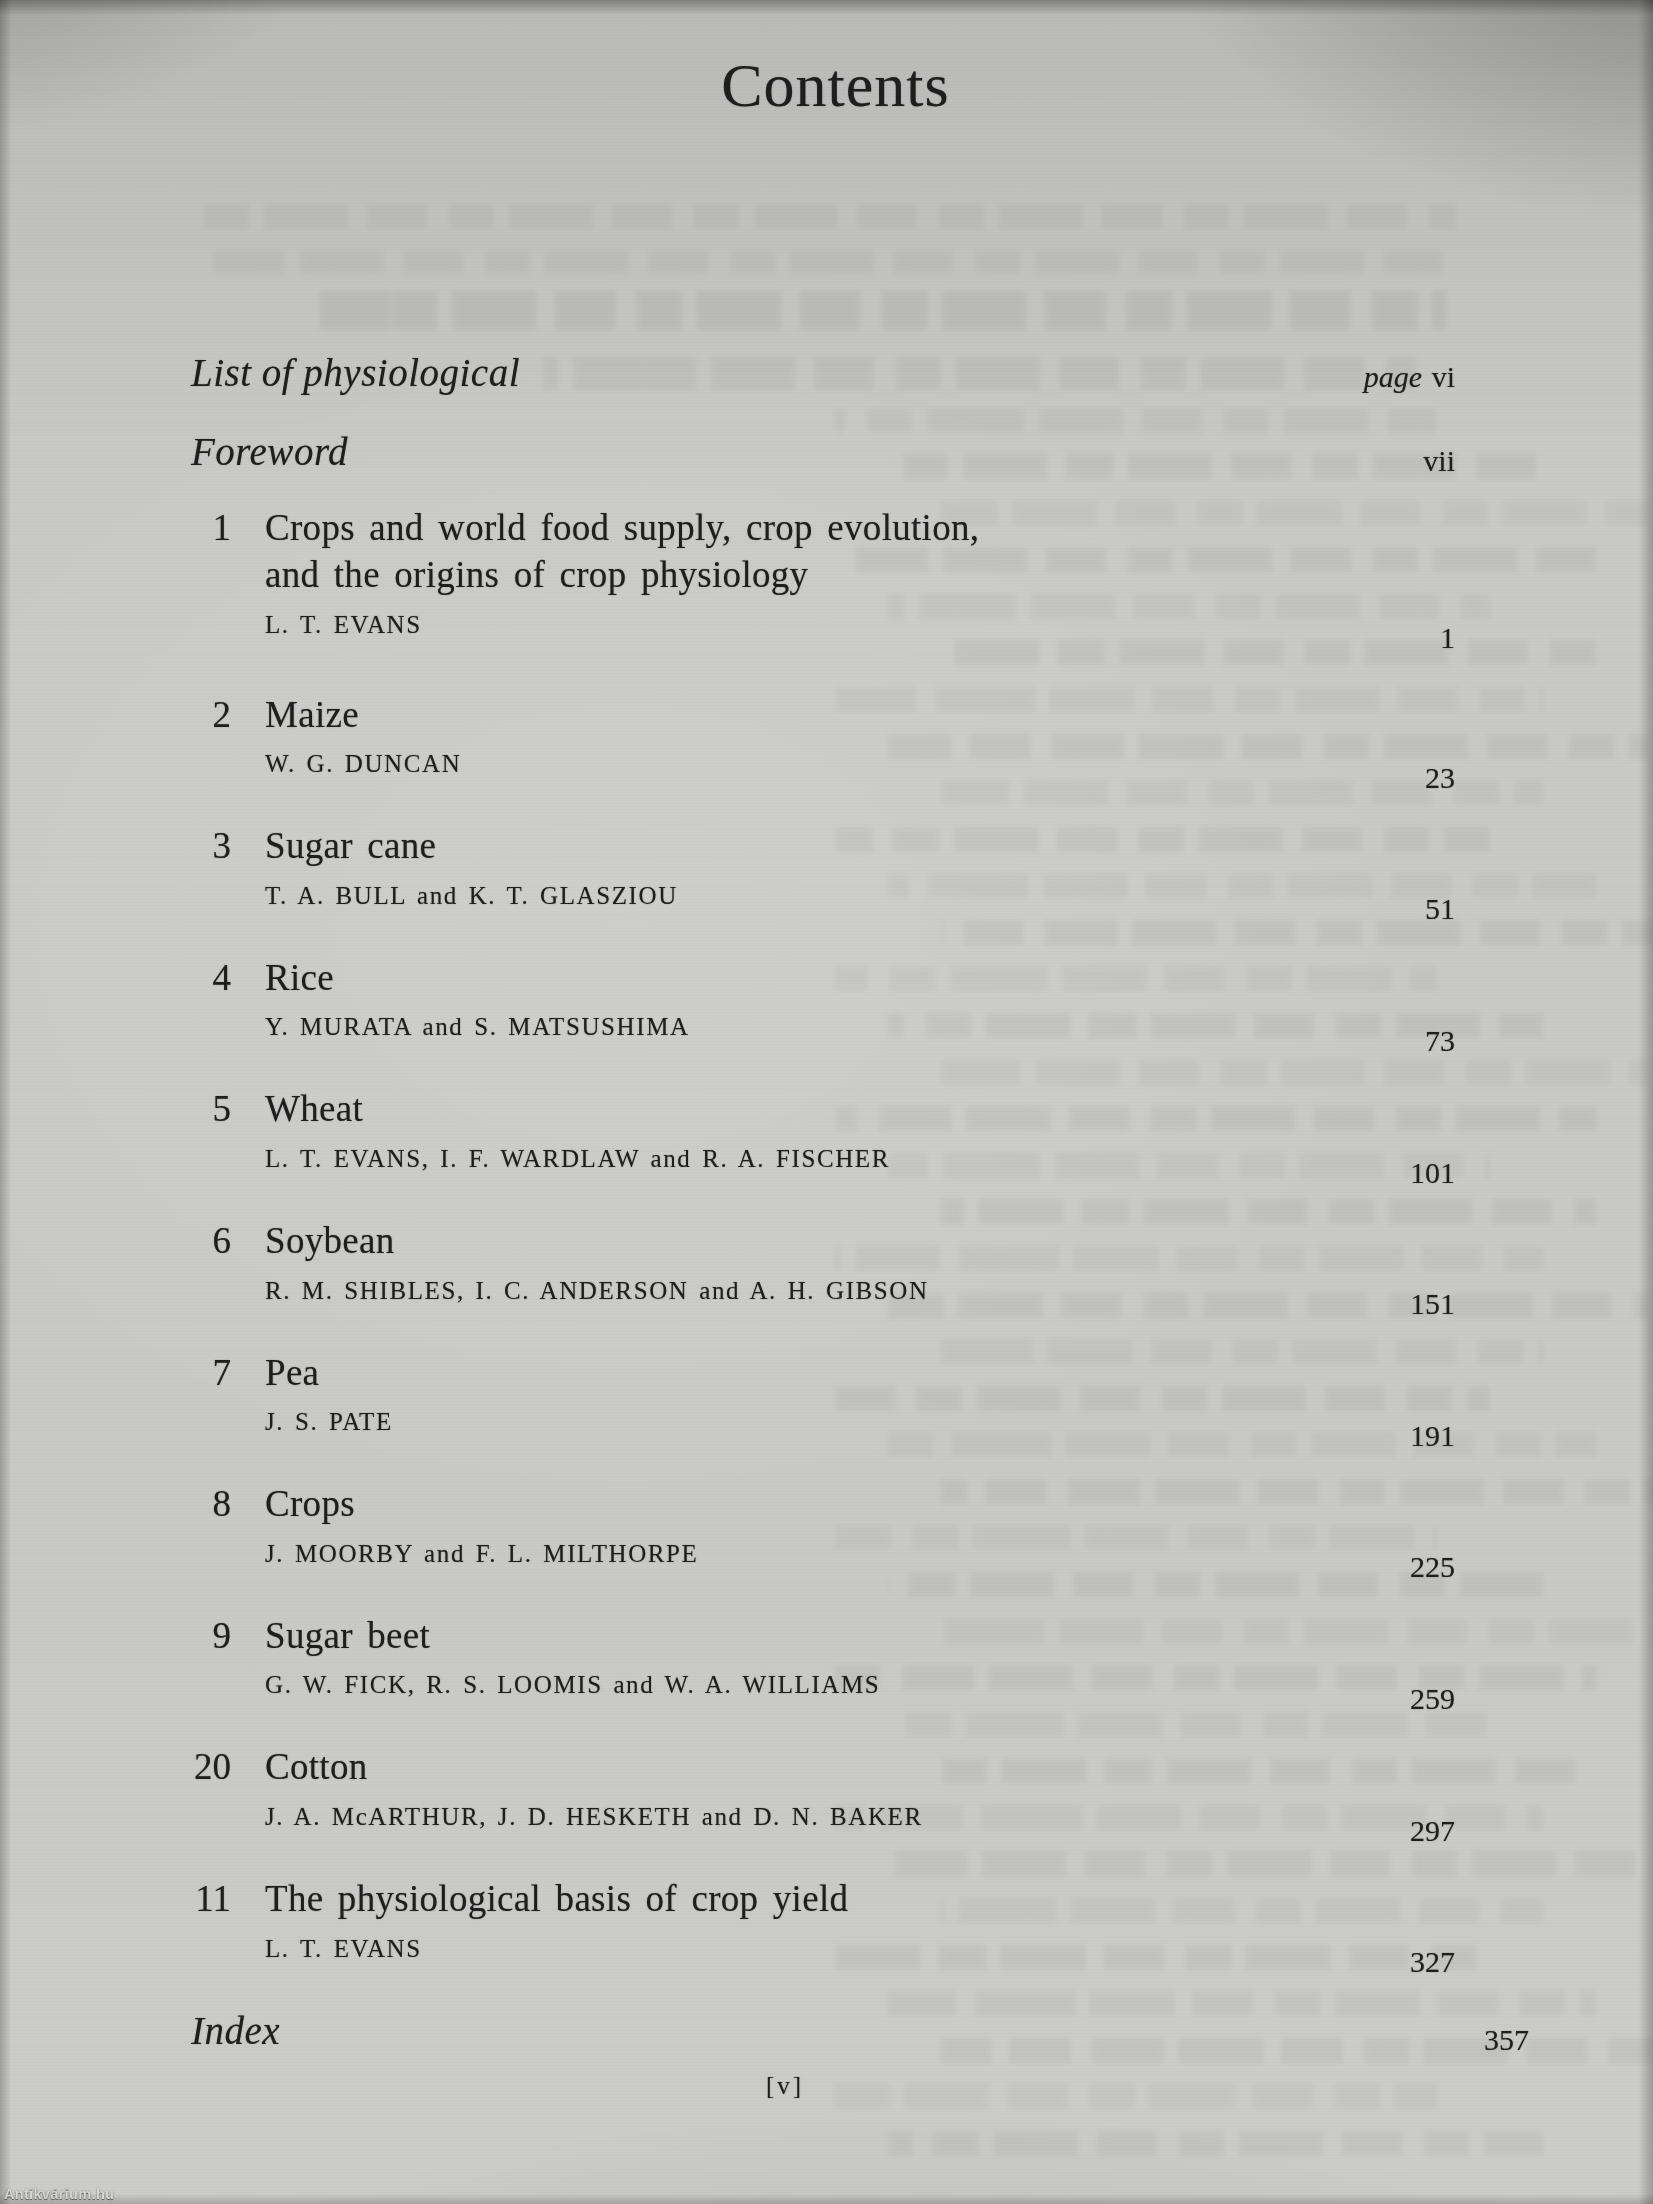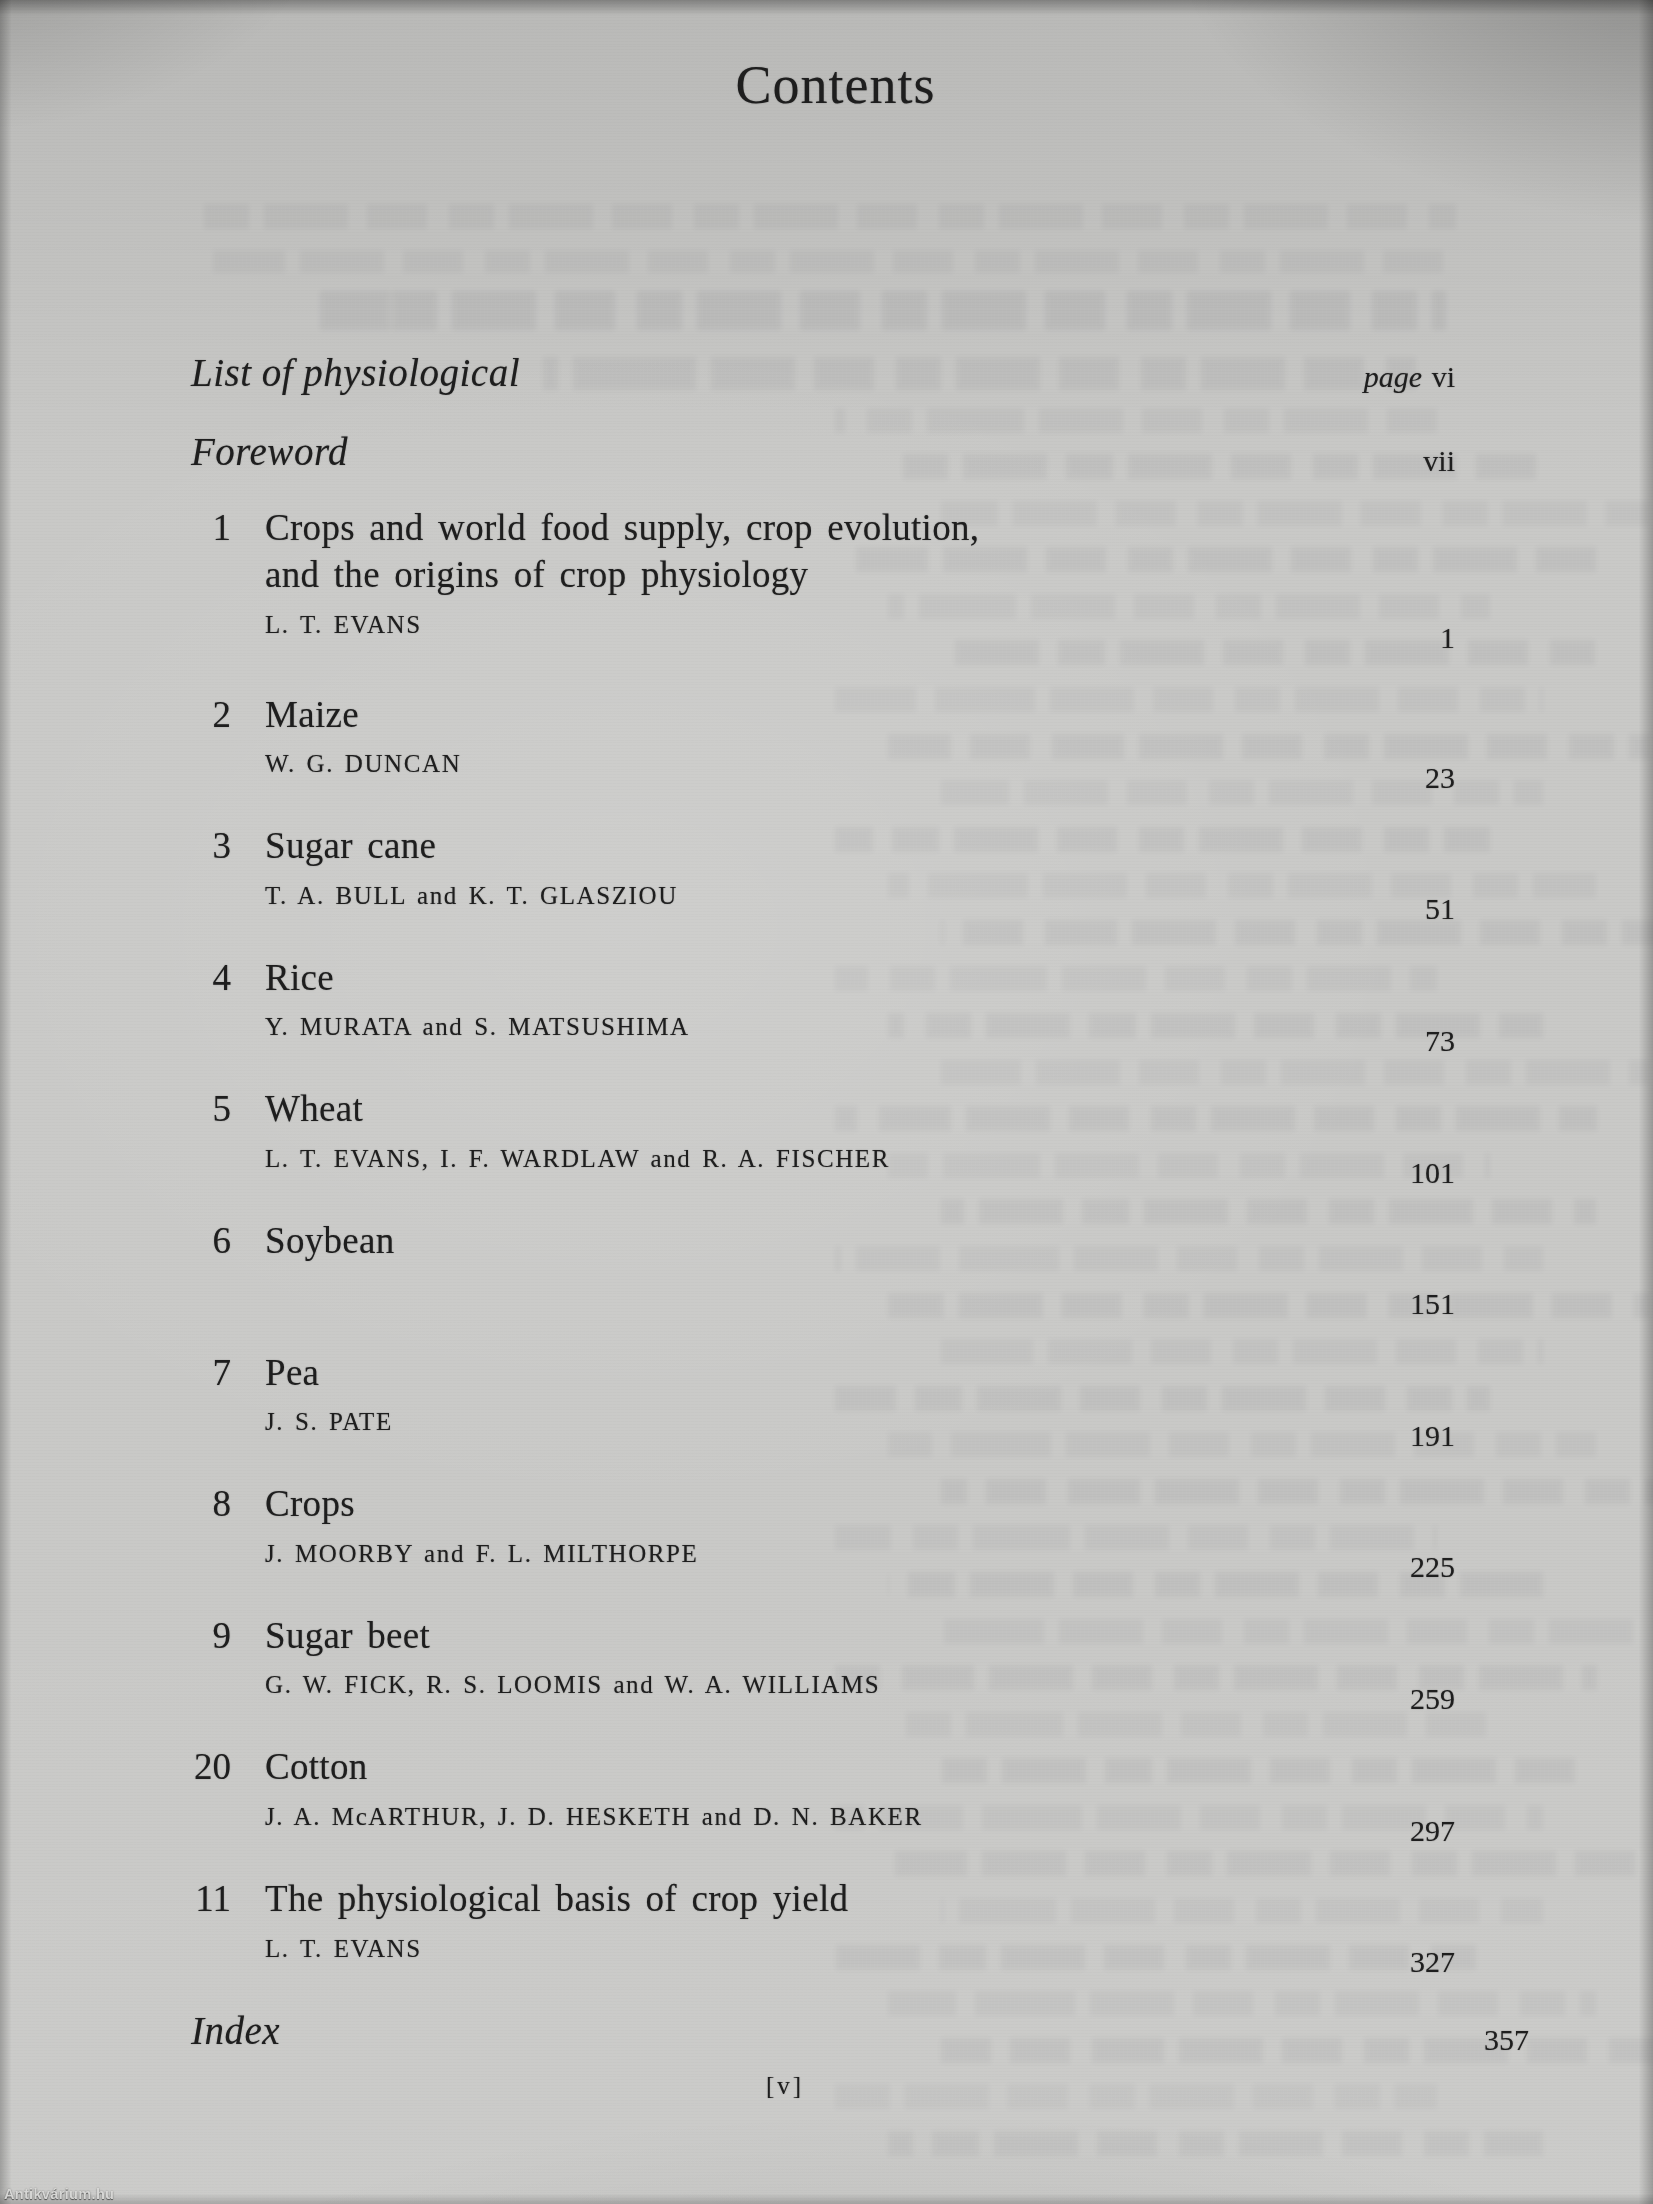--- a/index.html
+++ b/index.html
@@ -37,21 +37,21 @@
   .ghost .g{
     position:absolute;
     background:repeating-linear-gradient(90deg,#343440 0 45px,transparent 45px 60px,#343440 60px 144px,transparent 144px 163px,#343440 163px 223px,transparent 223px 245px);
     filter:blur(2.9px);
   }
   .content{
     position:absolute;left:191px;top:54px;width:1264px;z-index:4;
     text-shadow:0 0 1.2px rgba(25,25,25,.45);
   }
   .heading{
-    font-size:54px;line-height:62px;font-weight:normal;margin:0 0 233px 0;
+    font-size:62px;line-height:62px;font-weight:normal;margin:0 0 233px 0;
     text-align:center;text-indent:25px;letter-spacing:1px;
   }
   .front-row{position:relative;height:47px;}
   .front-row.second{margin-top:32px;}
   .front-label,.index-label{font-style:italic;font-size:39px;line-height:47px;letter-spacing:0.5px;}
   .front-page{position:absolute;right:0;top:12.6px;font-size:30px;line-height:30px;}
   .front-row.second .front-page{top:18.4px;}
   .page-word{font-style:italic;margin-right:9.7px;margin-left:32px;}
   .chapters{margin-top:29px;}
   .chapter{position:relative;padding-left:74px;margin-bottom:40px;}
@@ -203,20 +203,21 @@
       <span class="pagenum">101</span>
     </div>
   </div>
 
   <div class="chapter">
     <span class="num">6</span>
     <div class="title-lines">
             <div class="title-line">Soybean</div>
           </div>
     <div class="authors">
+      <span class="authors-text">R. M. SHIBLES, I. C. ANDERSON and A. H. GIBSON</span>
       <span class="pagenum">151</span>
     </div>
   </div>
 
   <div class="chapter">
     <span class="num">7</span>
     <div class="title-lines">
             <div class="title-line">Pea</div>
           </div>
     <div class="authors">

